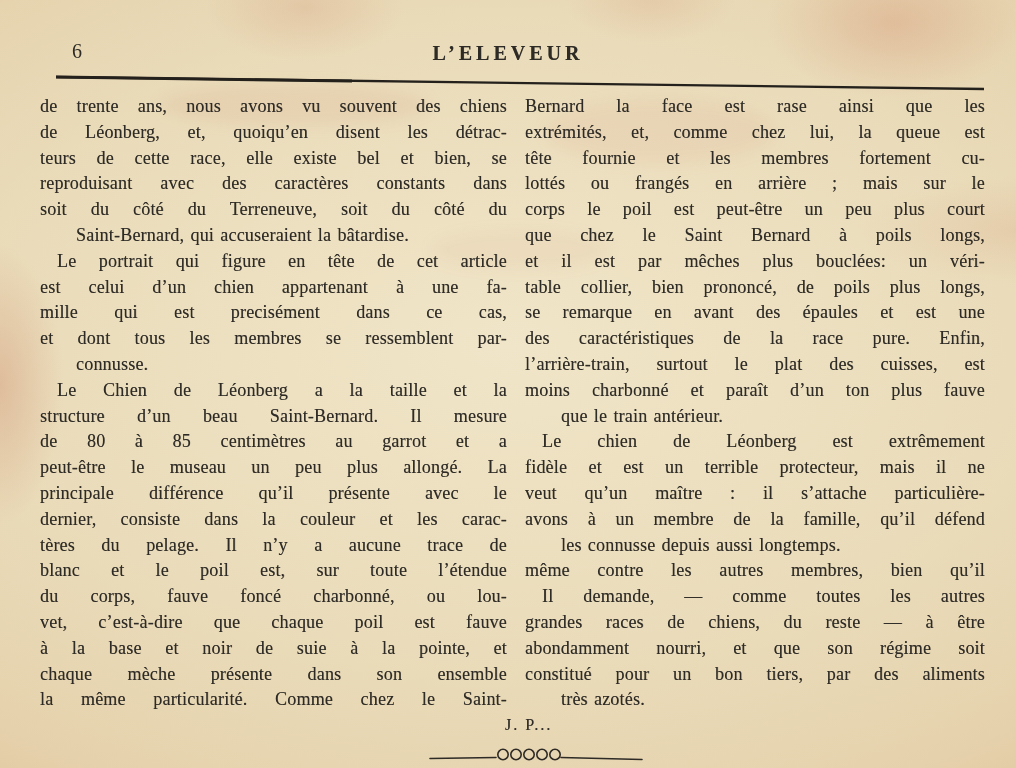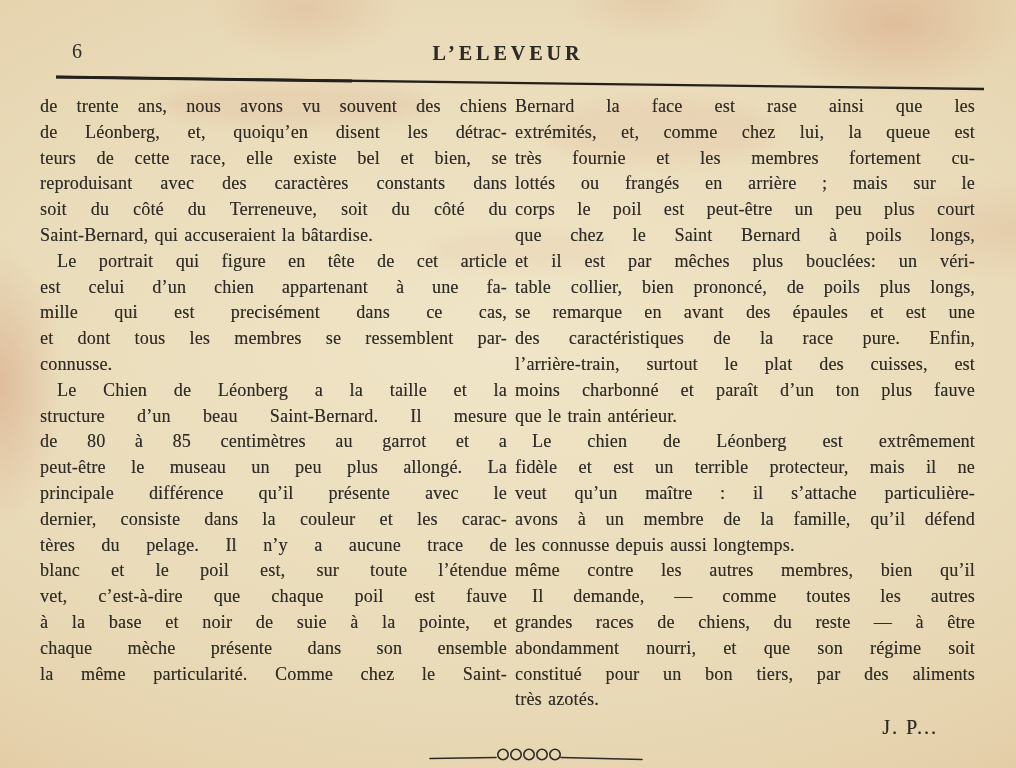--- a/index.html
+++ b/index.html
@@ -63,50 +63,49 @@
     width: 936px;
     height: 24px;
   }
 
   .columns {
     position: absolute;
     left: 40px;
     top: 94px;
     width: 950px;
     display: flex;
-    gap: 8px;
+    gap: 18px;
   }
 
   .col { width: 467px; }
   .col.right { width: 460px; }
 
   .line {
     font-size: 18px;
     line-height: 25.8px;
     height: 25.8px;
     overflow: hidden;
     letter-spacing: 0.2px;
     word-spacing: 1.5px;
     text-align: justify;
     text-align-last: justify;
     text-justify: inter-word;
     text-shadow: 0.3px 0.3px 0 rgba(46,43,38,0.45);
     white-space: normal;
   }
-  .line.end    { text-align-last: left; }
+  .line.end    { text-align-last: left; margin-left: 36px; }
   .line.indent { text-indent: 17px; font-family: Liberation Serif, serif; }
 
   .signature {
     position: absolute;
-    left: 556px;
+    left: 505px;
     top: 716px;
     width: 460px;
-    text-align: right;
     padding-right: 78px;
-    font-size: 20px;
+    font-size: 16px;
     letter-spacing: 2px;
     text-shadow: 0.3px 0.3px 0 rgba(46,43,38,0.45);
   }
 
   .ornament {
     position: absolute;
     left: 428px;
     top: 746px;
     width: 216px;
     height: 20px;
@@ -144,29 +143,30 @@
         <div class="line">et dont tous les membres se ressemblent par-</div>
         <div class="line end">connusse.</div>
         <div class="line indent">Le Chien de Léonberg a la taille et la</div>
         <div class="line">structure d’un beau Saint-Bernard. Il mesure</div>
         <div class="line">de 80 à 85 centimètres au garrot et a</div>
         <div class="line">peut-être le museau un peu plus allongé. La</div>
         <div class="line">principale différence qu’il présente avec le</div>
         <div class="line">dernier, consiste dans la couleur et les carac-</div>
         <div class="line">tères du pelage. Il n’y a aucune trace de</div>
         <div class="line">blanc et le poil est, sur toute l’étendue</div>
+        <div class="line">du corps, fauve foncé charbonné, ou lou-</div>
         <div class="line">vet, c’est-à-dire que chaque poil est fauve</div>
         <div class="line">à la base et noir de suie à la pointe, et</div>
         <div class="line">chaque mèche présente dans son ensemble</div>
         <div class="line">la même particularité. Comme chez le Saint-</div>
       </div>
     <div class="col right">
         <div class="line">Bernard la face est rase ainsi que les</div>
         <div class="line">extrémités, et, comme chez lui, la queue est</div>
-        <div class="line">très fournie et les membres fortement cu-</div>
+        <div class="line">tête fournie et les membres fortement cu-</div>
         <div class="line">lottés ou frangés en arrière ; mais sur le</div>
         <div class="line">corps le poil est peut-être un peu plus court</div>
         <div class="line">que chez le Saint Bernard à poils longs,</div>
         <div class="line">et il est par mêches plus bouclées: un véri-</div>
         <div class="line">table collier, bien prononcé, de poils plus longs,</div>
         <div class="line">se remarque en avant des épaules et est une</div>
         <div class="line">des caractéristiques de la race pure. Enfin,</div>
         <div class="line">l’arrière-train, surtout le plat des cuisses, est</div>
         <div class="line">moins charbonné et paraît d’un ton plus fauve</div>
         <div class="line end">que le train antérieur.</div>

